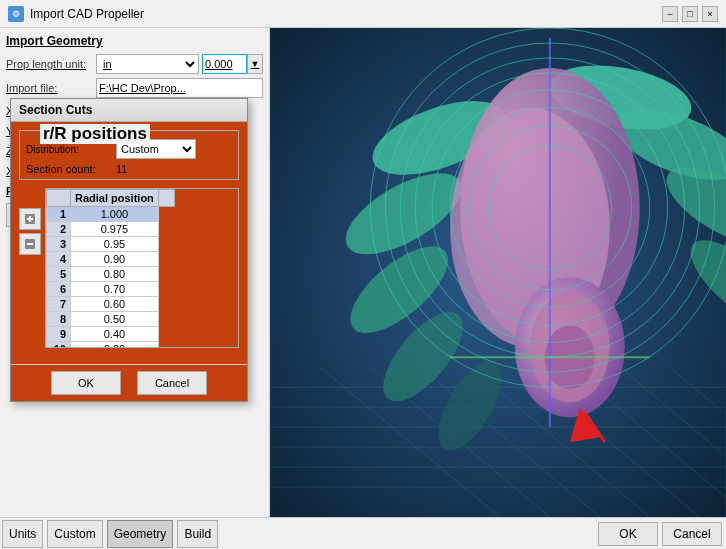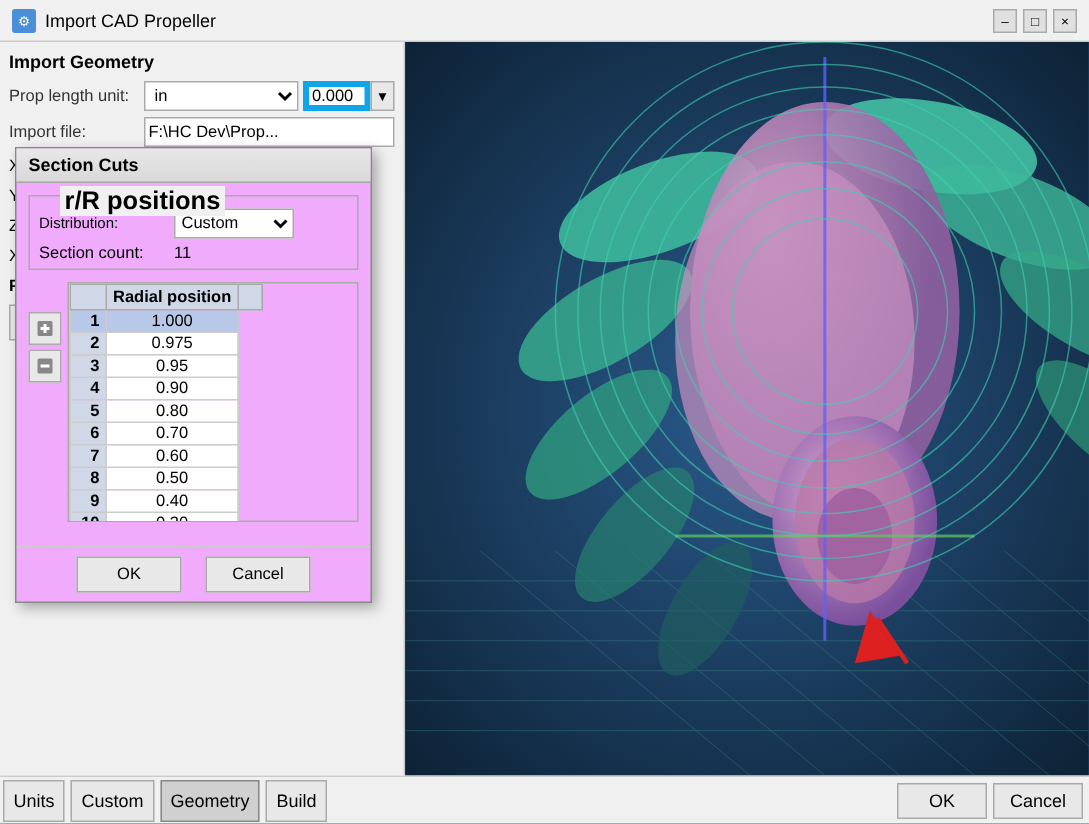--- a/index.html
+++ b/index.html
@@ -21,41 +21,42 @@
 
     .content-area { display: flex; flex: 1; overflow: hidden; }
 
     .left-panel {
       width: 270px;
       background: #f0f0f0;
       border-right: 1px solid #ccc;
       display: flex; flex-direction: column;
       padding: 6px;
       overflow-y: auto;
+      text-decoration: underline;
     }
 
     .section-title {
       font-weight: bold; font-size: 12px;
       margin-bottom: 6px; color: #000;
     }
 
     .form-row {
       display: flex; align-items: center; margin-bottom: 4px;
     }
     .form-label {
       width: 90px; font-size: 11px; color: #333;
     }
     .form-select {
       flex: 1; height: 20px; font-size: 11px;
       border: 1px solid #aaa; background: white;
       padding: 0 2px;
     }
     .form-input-num {
       width: 50px; height: 20px; font-size: 11px;
-      border: 4px solid #0ea5e9; background: white;
+      border: 1px solid #0ea5e9; background: white;
       padding: 0 2px;
     }
     .form-input-text {
       flex: 1; height: 20px; font-size: 11px;
       border: 1px solid #aaa; background: white;
       padding: 0 2px;
     }
 
     .axis-row { display: flex; align-items: center; margin-bottom: 2px; }
     .axis-label { width: 35px; font-size: 11px; }
@@ -64,21 +65,21 @@
     .sidebar-icon-btn {
       width: 24px; height: 24px;
       border: 1px solid #aaa; background: #e8e8e8;
       display: flex; align-items: center; justify-content: center;
       cursor: pointer; font-size: 11px;
     }
     .modal {
       position: absolute;
       top: 70px; left: 10px;
       width: 238px;
-      background: #f0abfc;
+      background: #c2410c;
       border: 1px solid #888;
       box-shadow: 3px 3px 8px rgba(0,0,0,0.3);
       pointer-events: all;
       z-index: 100;
     }
     .modal-header {
       background: linear-gradient(to bottom, #e8e8e8, #d8d8d8);
       padding: 4px 8px;
       font-weight: bold; font-size: 12px;
       border-bottom: 1px solid #aaa;

